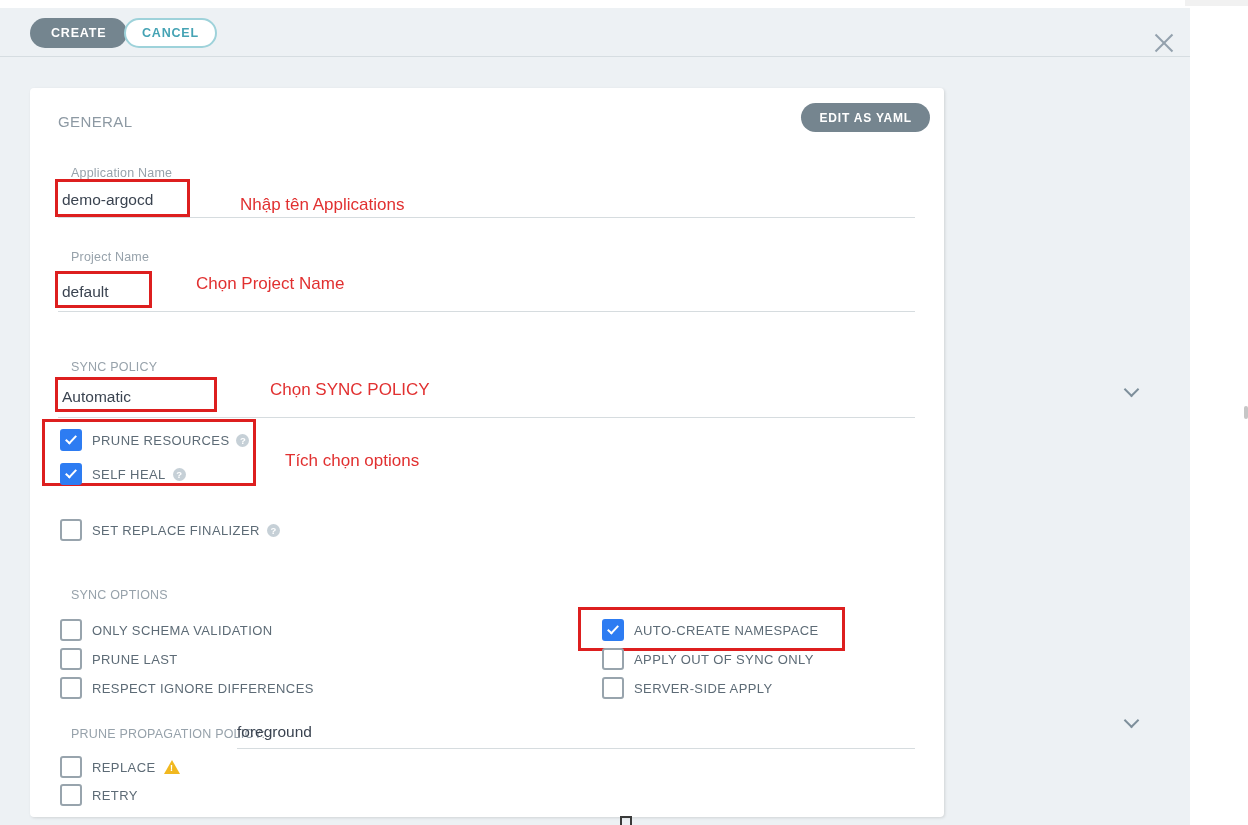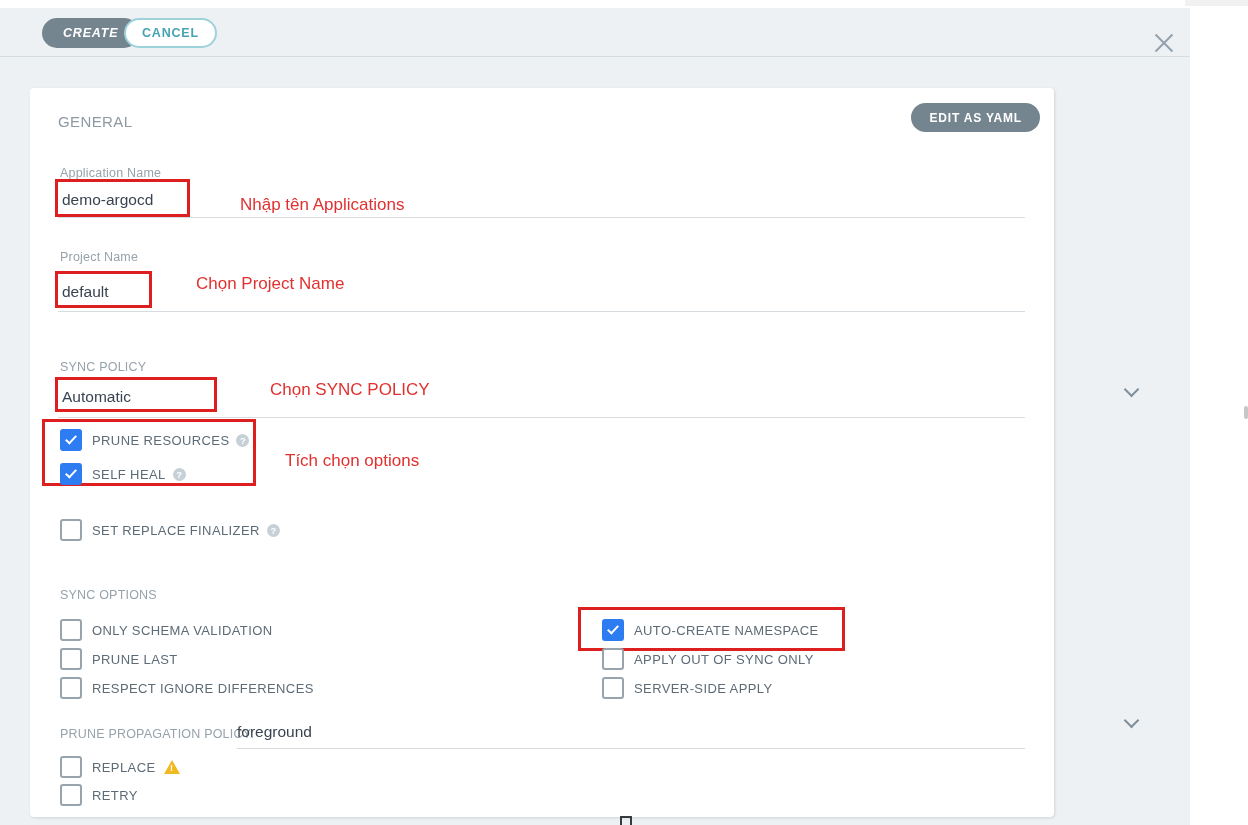--- a/index.html
+++ b/index.html
@@ -8,36 +8,36 @@
 
   
   .panel { position:absolute; left:0; top:8px; width:1190px; height:817px; background:#edf1f4; }
   .top-right-strip { position:absolute; left:1185px; top:0; width:63px; height:6px; background:#f1f1f1; }
   .scroll-nub { position:absolute; left:1244px; top:406px; width:4px; height:13px; background:#c6c6c6; border-radius:2px; }
 
   
   .toolbar { position:absolute; left:0; top:0; width:100%; height:49px; border-bottom:1px solid #d6dde1; }
   .btn { position:absolute; top:10px; height:30px; display:flex; align-items:center;
          border-radius:16px; font-size:12.5px; font-weight:bold; letter-spacing:.8px; cursor:pointer; }
-  .btn-create { left:42px; padding:0 21px; background:#74858f; color:#ffffff; border:none;font-style:italic; }
+  .btn-create { left:30px; padding:0 21px; background:#74858f; color:#ffffff; border:none; }
   .btn-cancel { left:124px; padding:0 16px; background:#ffffff; border:2px solid #9ed2da; color:#45a3b4; }
   .xmark { position:absolute; left:1155px; top:24px; width:18px; height:18px; cursor:pointer; }
   .xmark::before, .xmark::after { content:""; position:absolute; left:8px; top:-1px; width:2px; height:24px; background:#93a1ad; }
   .xmark::before { transform:rotate(45deg); }
   .xmark::after  { transform:rotate(-45deg); }
 
   
-  .card { position:absolute; left:30px; top:80px; width:1024px; height:729px; background:#ffffff;
+  .card { position:absolute; left:30px; top:80px; width:914px; height:729px; background:#ffffff;
           border-radius:4px; box-shadow:1px 1px 3px rgba(0,0,0,.12); }
   .section-title { position:absolute; left:28px; top:25px; font-size:15px; color:#8d99a3; letter-spacing:.4px; }
   .btn-yaml { position:absolute; right:14px; top:15px; height:29px; padding:0 18px; border-radius:15px;
               background:#75858f; color:#fff; border:none; font-size:12px; font-weight:bold;
               letter-spacing:.8px; display:flex; align-items:center; cursor:pointer; }
 
-  .field-label { position:absolute; font-size:12.5px; color:#97a2ab; letter-spacing:.2px; }
+  .field-label { position:absolute; font-size:12.5px; color:#97a2ab; letter-spacing:.2px;margin-left:11px; }
   .field-label.upper { text-transform:uppercase; }
   .field-value { position:absolute; font-size:15.5px; color:#3a4350; }
   .underline { position:absolute; height:1px; background:#d6dcdf; }
 
   .red-box { position:absolute; border:3px solid #dd1f1f; pointer-events:none; }
   .annotation { position:absolute; font-size:17px; color:#e13030; white-space:nowrap; }
 
   .cb-row { position:absolute; display:flex; align-items:center; gap:10px; height:22px; }
   .cb { width:22px; height:22px; border:2px solid #98a4ad; border-radius:3px; background:#fff;
         display:flex; align-items:center; justify-content:center; flex:0 0 auto; cursor:pointer; }

